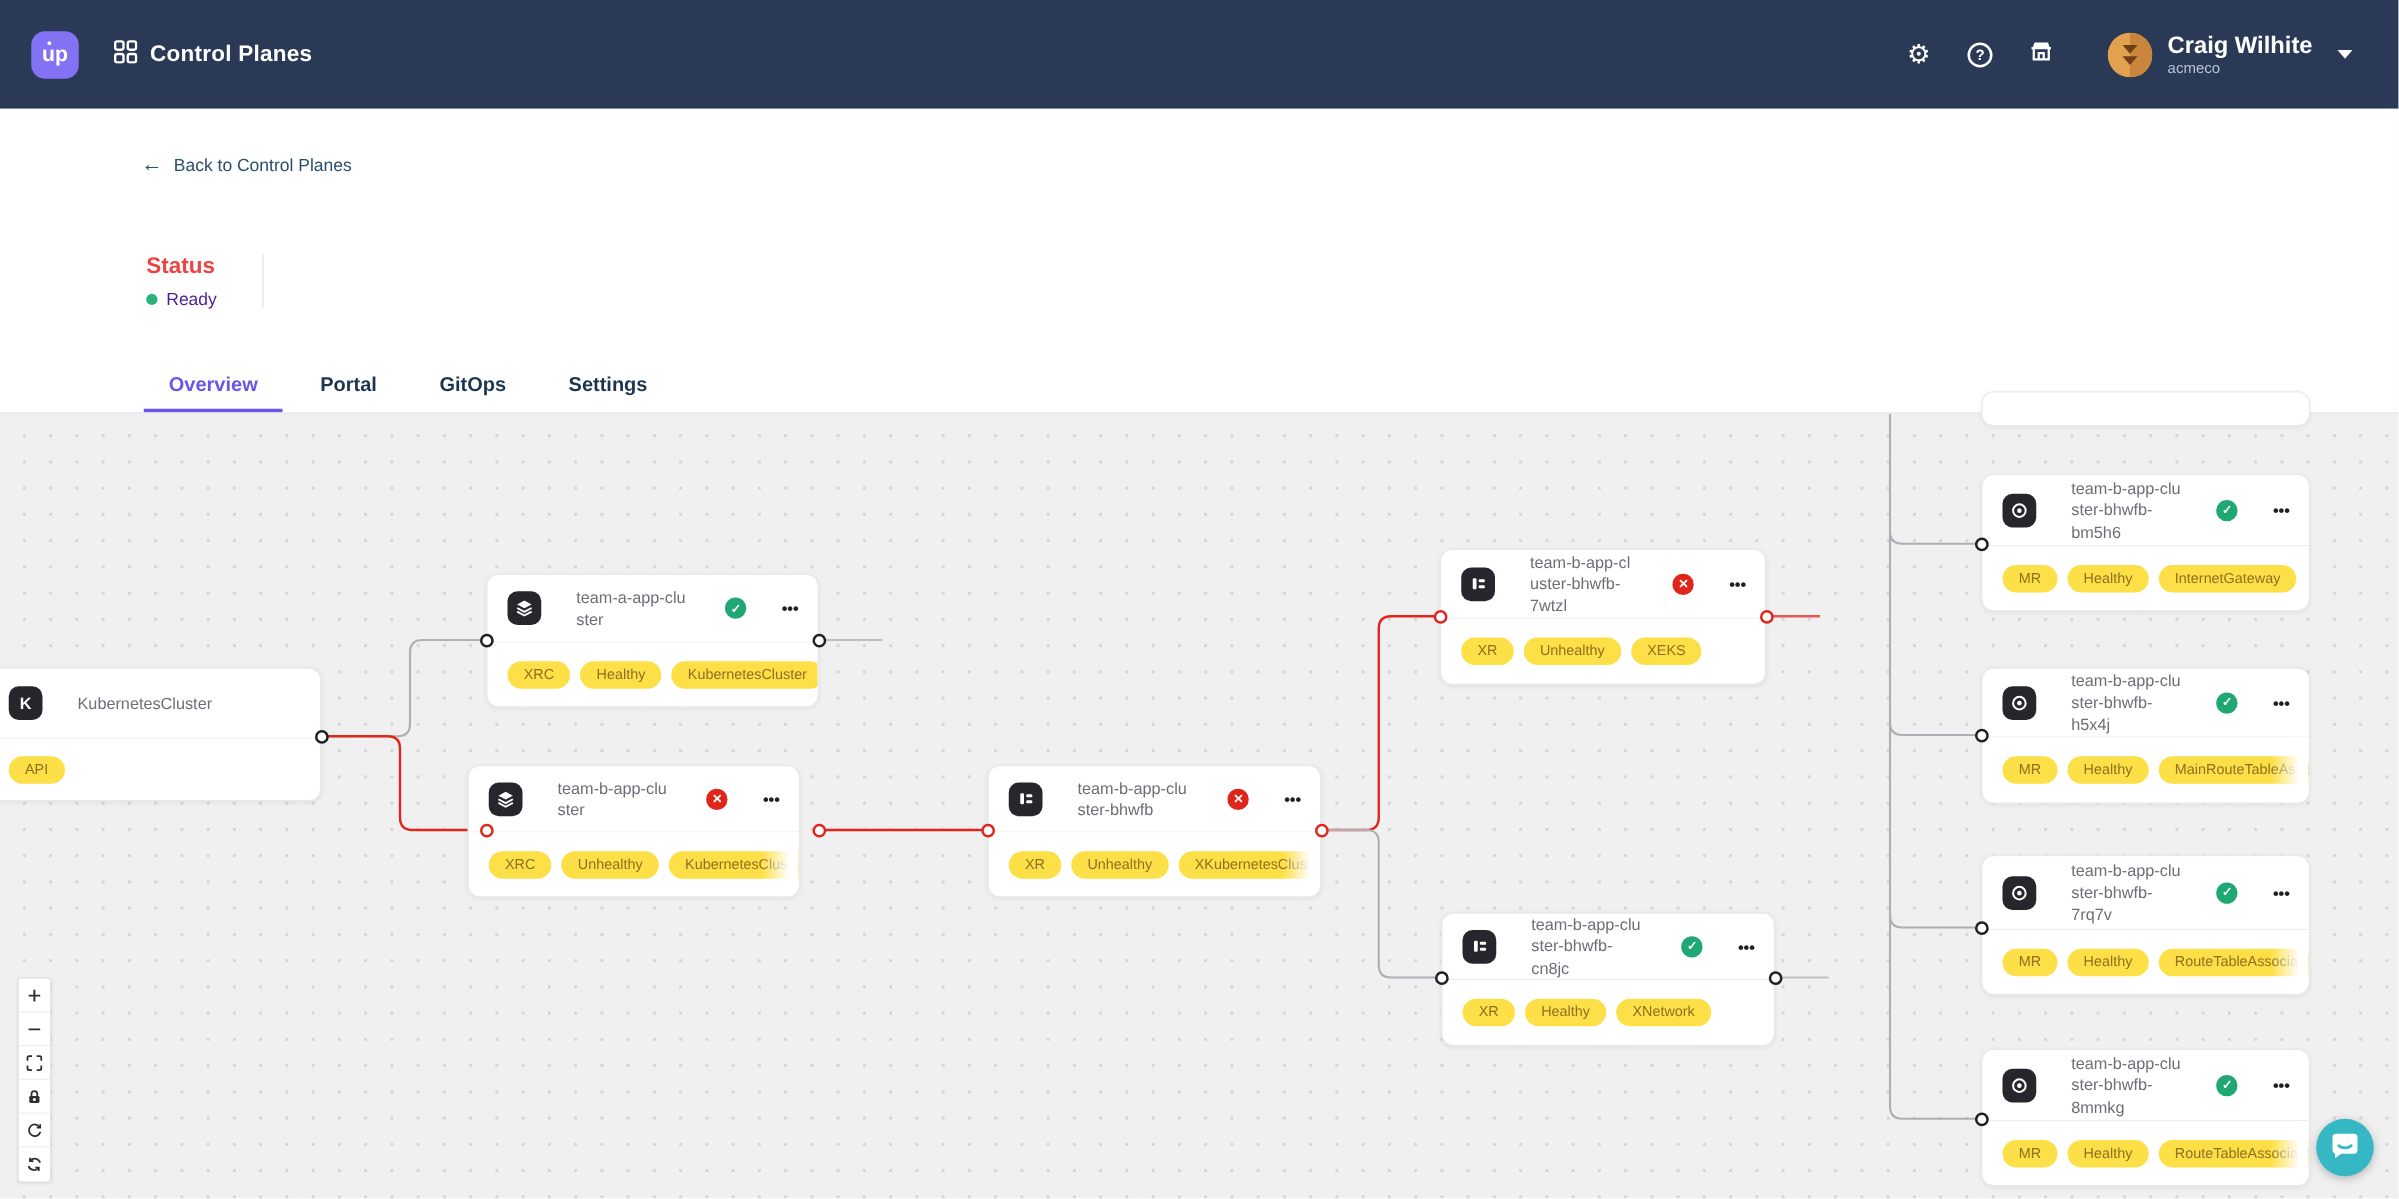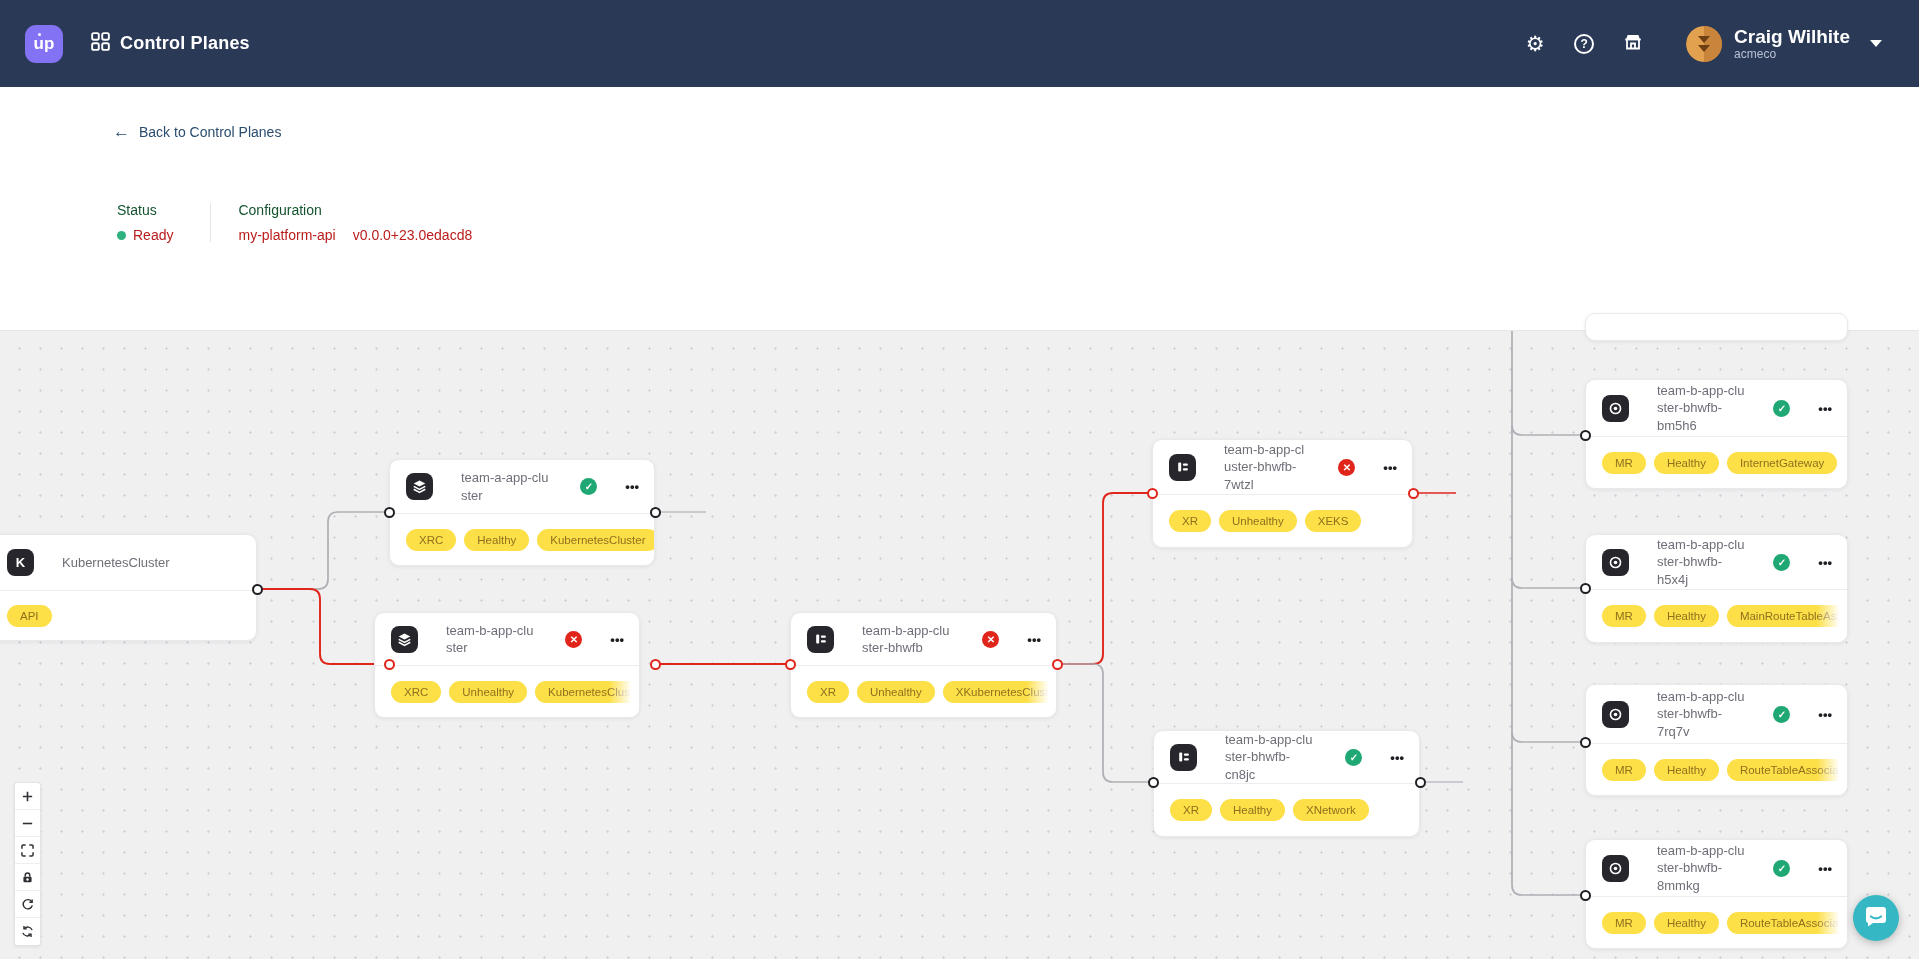--- a/index.html
+++ b/index.html
@@ -30,22 +30,22 @@
 
   
   .page-head { position:absolute; top:87px; left:0; width:100%; height:243px; background:#fff; }
   .back-link { position:absolute; left:113px; top:36px; display:flex; align-items:center; gap:9px;
     color:#2B4D6F; font-size:14px; cursor:pointer; text-decoration:none; }
   .back-arrow { font-size:17px; line-height:1; }
   .page-title { position:absolute; left:114px; top:56px; font-size:28px; font-weight:bold;
     color:#17395B; letter-spacing:-0.3px; }
   .meta { position:absolute; left:117px; top:116px; display:flex; }
   .meta-col { line-height:1; }
-  .meta-label { font-weight:normal; font-size:14px; color:#14532d; }
-  .meta-row { margin-top:11px; display:flex; align-items:center; gap:7px; font-size:14px; color:#b91c1c; }
+  .meta-label { font-weight:bold; font-size:18px; color:#ef4444; }
+  .meta-row { margin-top:11px; display:flex; align-items:center; gap:7px; font-size:14px; color:#4c1d95; }
   .dot-ready { width:9px; height:9px; border-radius:50%; background:#2DB27D; }
   .meta-div { width:1px; background:#E2E5EA; margin:0 27px 0 37px; align-self:stretch; }
   .cfg-ver { margin-left:10px; }
   .tabs { position:absolute; left:115px; bottom:0; display:flex; gap:10px; }
   .tab { padding:0 20px; height:40px; display:flex; align-items:center; font-size:16px; font-weight:bold;
     color:#1B3550; border-bottom:3px solid transparent; cursor:pointer; }
   .tab.active { color:#6C53E9; border-bottom-color:#6C53E9; }
 
   
   .canvas { position:absolute; top:330px; left:0; width:1919px; height:629px;
@@ -155,29 +155,28 @@
 
     <div class="meta">
       <div class="meta-col">
         <div class="meta-label">Status</div>
         <div class="meta-row">
           <span class="dot-ready"></span>
           <span>Ready</span>
         </div>
       </div>
       <div class="meta-div"></div>
-      <div class="meta-col">
-        <div class="meta-label">Configuration</div>
-        <div class="meta-row">
-          <span>my-platform-api</span>
-          <span class="cfg-ver">v0.0.0+23.0edacd8</span>
-        </div>
-      </div>
-    </div>
-
+    </div>
+
+    <div class="tabs">
+      <div class="tab active">Overview</div>
+      <div class="tab">Portal</div>
+      <div class="tab">GitOps</div>
+      <div class="tab">Settings</div>
+    </div>
   </div>
 
   <div class="canvas">
     <svg id="edge-layer" width="1919" height="629">
       <g id="edge-group" transform="translate(0,-330)">
           <path d="M257 588 H318 Q328 588 328 578 V521 Q328 511 338 511 H389" class="edge gray"></path>
           <path d="M257 588 H310 Q320 588 320 598 V653 Q320 663 330 663 H389" class="edge red"></path>
           <path d="M655 511 H706" class="edge gray fade"></path>
           <path d="M655 663 H790" class="edge red"></path>
           <path d="M1057 663 H1093 Q1103 663 1103 653 V502 Q1103 492 1113 492 H1152" class="edge red"></path>

